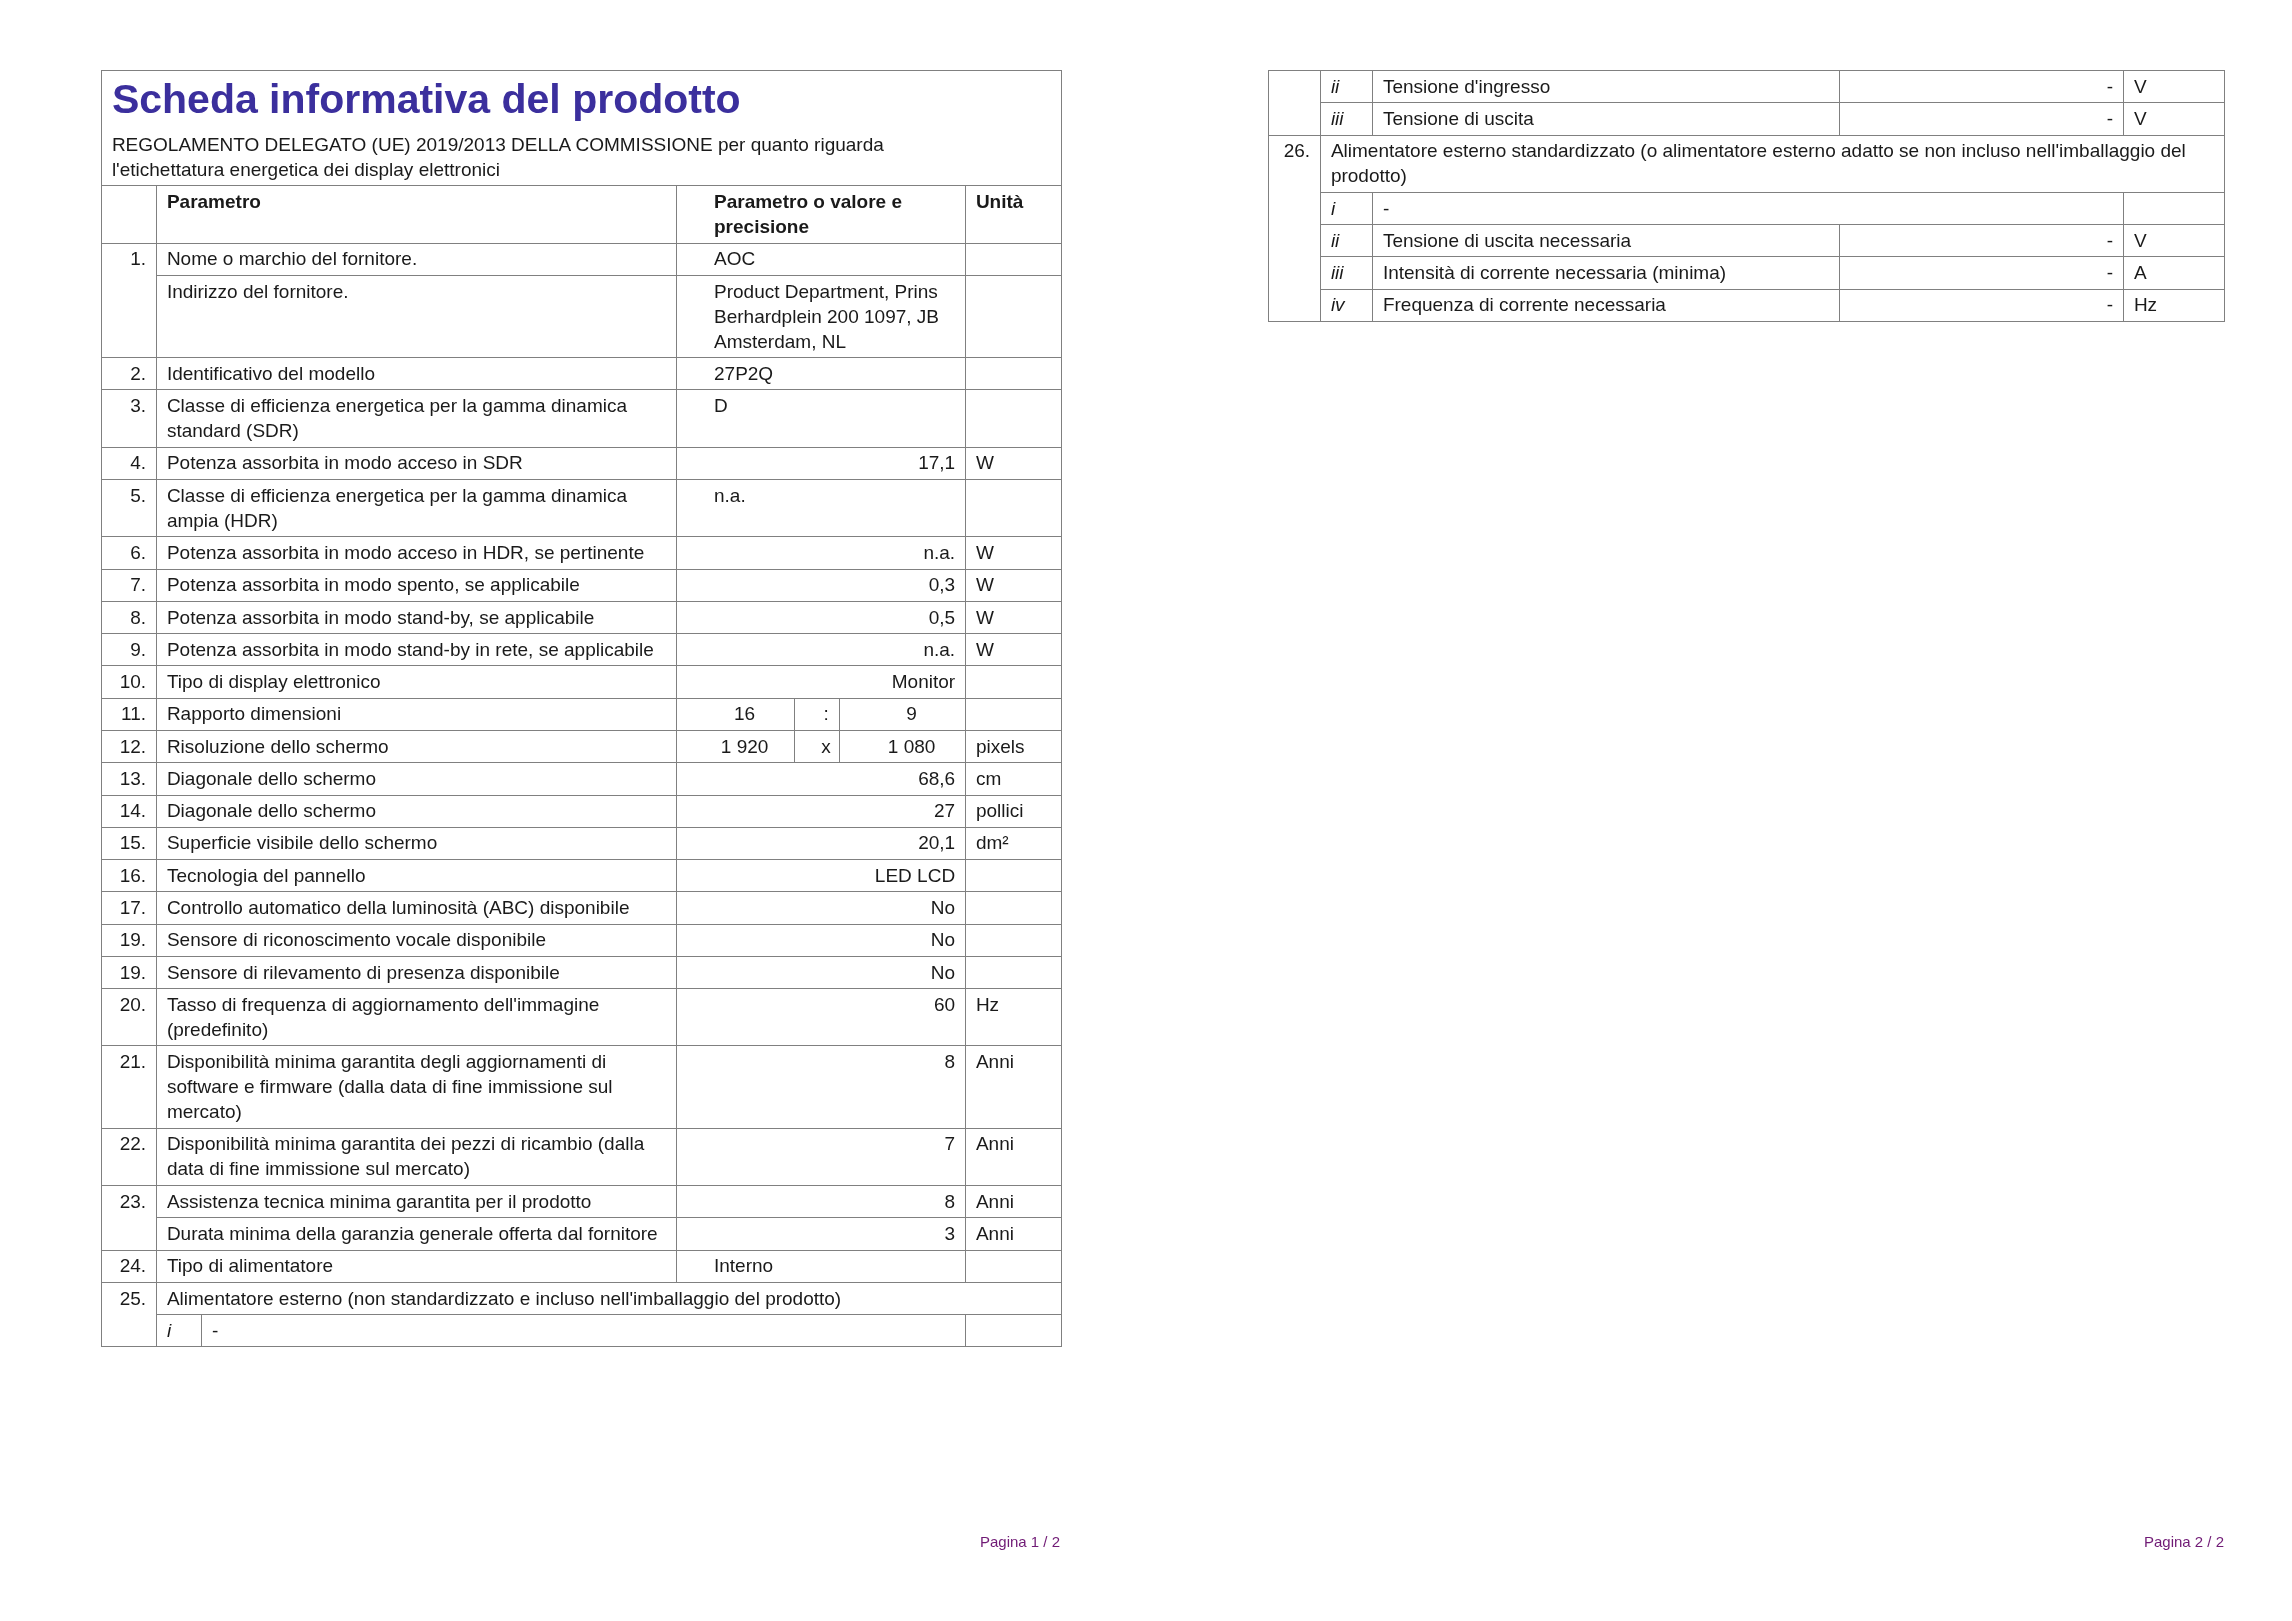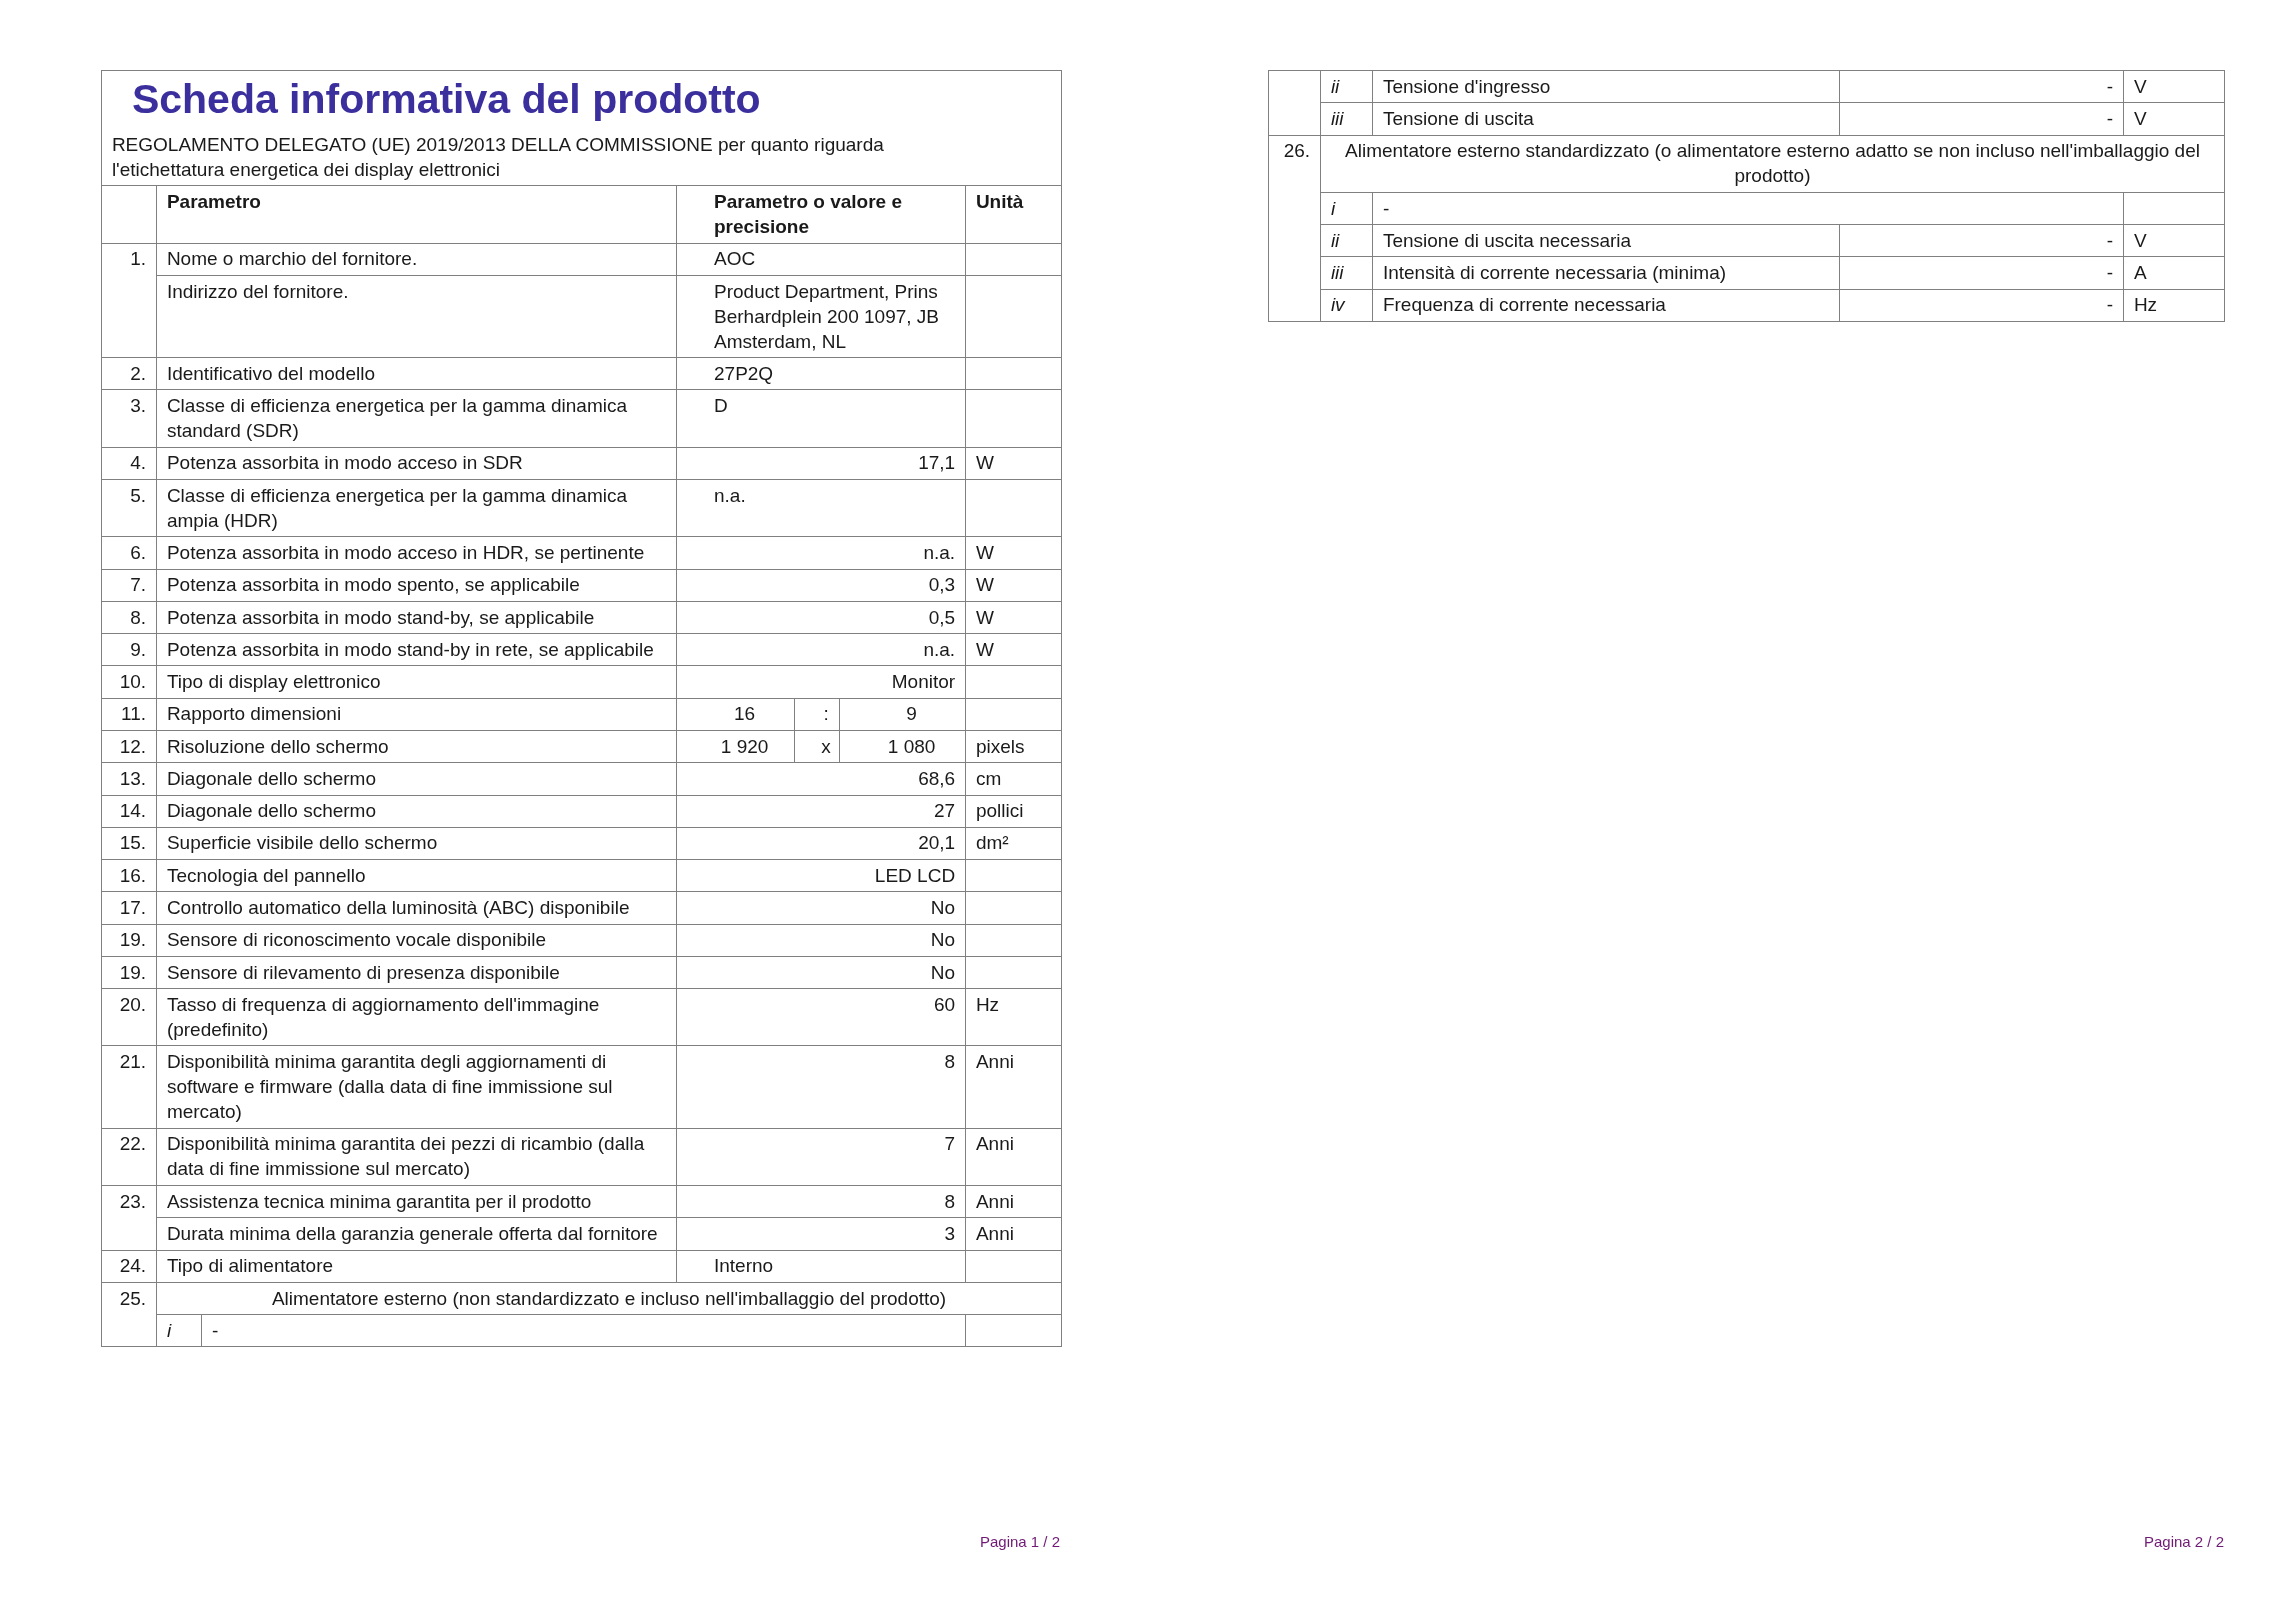--- a/index.html
+++ b/index.html
@@ -31,37 +31,36 @@
     word-wrap: break-word;
   }
 
   td.titlecell { padding: 12.5px 14.3px 14.3px 13.4px; }
   .doc-title {
     font-size: 41px;
     line-height: 50px;
     font-weight: bold;
     color: var(--title_color, #3b2f9d);
     margin-bottom: 8px;
-    margin-left: 20px;
   }
   .doc-subtitle {
     font-size: 19px;
     line-height: 25px;
     max-width: 788px;
   }
 
   tr.head td { font-weight: bold; }
 
   td.num  { text-align: right; padding-right: 8px; padding-left: 1.8px; }
   td.sub  { font-style: italic; padding-left: 9px; margin-top: 48px; }
   td.val.l { text-align: left; padding-left: 37px; }
   td.val.r { text-align: right; }
   td.val.c { text-align: center; padding-left: 20px; padding-right: 1.8px; }
   td.unit { padding-left: 8px; }
-  td.span-cell { text-align: center; margin-left: 24px; }
+  td.span-cell { text-align: left; margin-left: 24px; }
 
   .page-footer {
     position: absolute;
     top: 1463px;
     right: 0;
     font-size: 15px;
     line-height: 18px;
     color: #701a75;
     text-align: right;
   }

